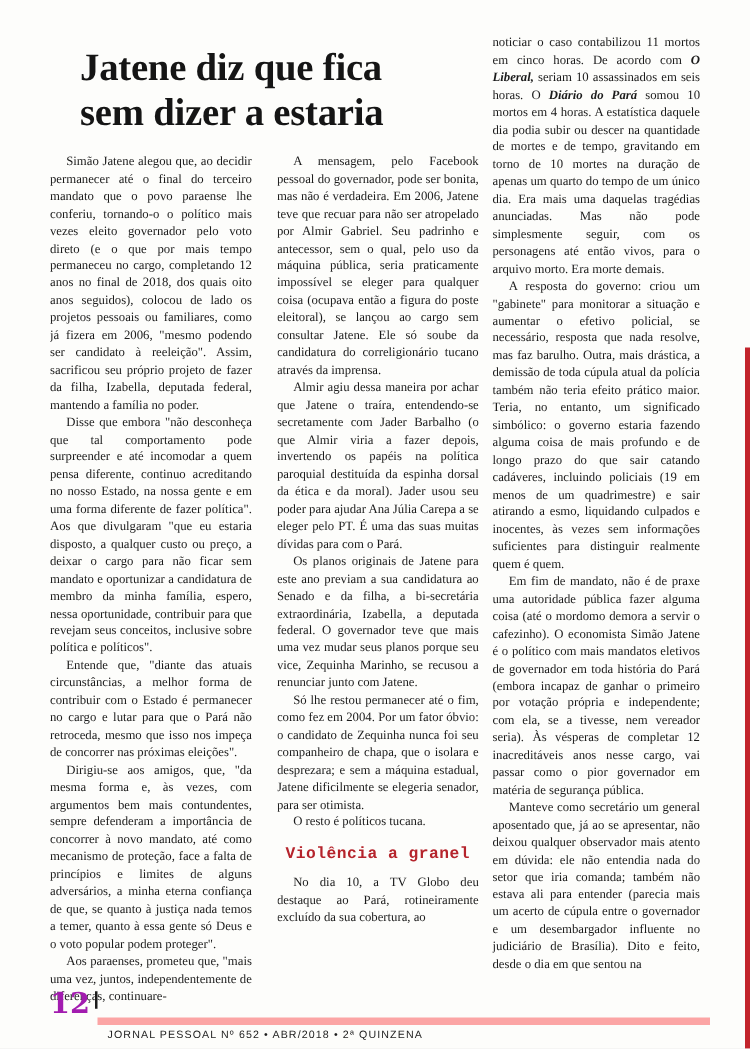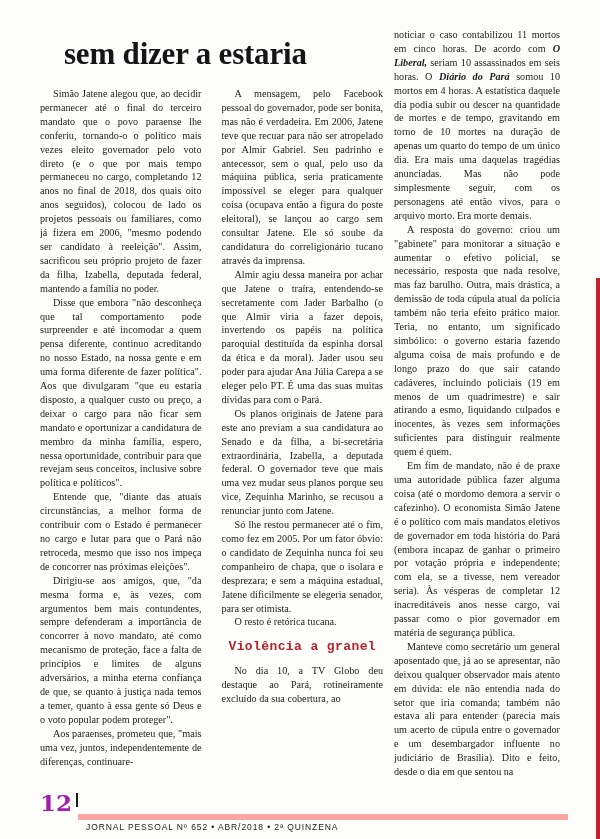--- a/index.html
+++ b/index.html
@@ -50,36 +50,37 @@
   .red-edge { position:absolute; right:0; top:278px; bottom:0; width:4px; background:#c2242c; }
 </style>
 </head>
 <body>
 
 <div class="page">
   <div class="content">
     <div class="row">
       <div class="left-wrap">
         <h1 class="headline">
+          <span>Jatene diz que fica</span>
           <span>sem dizer a estaria</span>
         </h1>
         <div class="cols2">
           <div class="col colA">
               <p><span>Simão Jatene alegou que, ao decidir permanecer até o final do terceiro mandato que o povo paraense lhe conferiu, tornando-o o político mais vezes eleito governador pelo voto direto (e o que por mais tempo permaneceu no cargo, completando 12 anos no final de 2018, dos quais oito anos seguidos), colocou de lado os projetos pessoais ou familiares, como já fizera em 2006, "mesmo podendo ser candidato à reeleição". Assim, sacrificou seu próprio projeto de fazer da filha, Izabella, deputada federal, mantendo a família no poder.</span></p>
               <p><span>Disse que embora "não desconheça que tal comportamento pode surpreender e até incomodar a quem pensa diferente, continuo acreditando no nosso Estado, na nossa gente e em uma forma diferente de fazer política". Aos que divulgaram "que eu estaria disposto, a qualquer custo ou preço, a deixar o cargo para não ficar sem mandato e oportunizar a candidatura de membro da minha família, espero, nessa oportunidade, contribuir para que revejam seus conceitos, inclusive sobre política e políticos".</span></p>
               <p><span>Entende que, "diante das atuais circunstâncias, a melhor forma de contribuir com o Estado é permanecer no cargo e lutar para que o Pará não retroceda, mesmo que isso nos impeça de concorrer nas próximas eleições".</span></p>
               <p><span>Dirigiu-se aos amigos, que, "da mesma forma e, às vezes, com argumentos bem mais contundentes, sempre defenderam a importância de concorrer à novo mandato, até como mecanismo de proteção, face a falta de princípios e limites de alguns adversários, a minha eterna confiança de que, se quanto à justiça nada temos a temer, quanto à essa gente só Deus e o voto popular podem proteger".</span></p>
               <p><span>Aos paraenses, prometeu que, "mais uma vez, juntos, independentemente de diferenças, continuare-</span></p>
             </div>
           <div class="col colB">
               <p><span>A mensagem, pelo Facebook pessoal do governador, pode ser bonita, mas não é verdadeira. Em 2006, Jatene teve que recuar para não ser atropelado por Almir Gabriel. Seu padrinho e antecessor, sem o qual, pelo uso da máquina pública, seria praticamente impossível se eleger para qualquer coisa (ocupava então a figura do poste eleitoral), se lançou ao cargo sem consultar Jatene. Ele só soube da candidatura do correligionário tucano através da imprensa.</span></p>
               <p><span>Almir agiu dessa maneira por achar que Jatene o traíra, entendendo-se secretamente com Jader Barbalho (o que Almir viria a fazer depois, invertendo os papéis na política paroquial destituída da espinha dorsal da ética e da moral). Jader usou seu poder para ajudar Ana Júlia Carepa a se eleger pelo PT. É uma das suas muitas dívidas para com o Pará.</span></p>
               <p><span>Os planos originais de Jatene para este ano previam a sua candidatura ao Senado e da filha, a bi-secretária extraordinária, Izabella, a deputada federal. O governador teve que mais uma vez mudar seus planos porque seu vice, Zequinha Marinho, se recusou a renunciar junto com Jatene.</span></p>
-              <p><span>Só lhe restou permanecer até o fim, como fez em 2005. Por um fator óbvio: o candidato de Zequinha nunca foi seu companheiro de chapa, que o isolara e desprezara; e sem a máquina estadual, Jatene dificilmente se elegeria senador, para ser otimista.</span></p>
-              <p><span>O resto é retórica tucana.</span></p>
+              <p><span>Só lhe restou permanecer até o fim, como fez em 2004. Por um fator óbvio: o candidato de Zequinha nunca foi seu companheiro de chapa, que o isolara e desprezara; e sem a máquina estadual, Jatene dificilmente se elegeria senador, para ser otimista.</span></p>
+              <p><span>O resto é políticos tucana.</span></p>
               <h3 class="red-heading">Violência a granel</h3>
               <p><span>No dia 10, a TV Globo deu destaque ao Pará, rotineiramente excluído da sua cobertura, ao</span></p>
             </div>
         </div>
       </div>
       <div class="col col3">
           <p class="noindent"><span>noticiar o caso contabilizou 11 mortos em cinco horas. De acordo com </span><span class="bi">O Liberal,</span><span> seriam 10 assassinados em seis horas. O </span><span class="bi">Diário do Pará</span><span> somou 10 mortos em 4 horas. A estatística daquele dia podia subir ou descer na quantidade de mortes e de tempo, gravitando em torno de 10 mortes na duração de apenas um quarto do tempo de um único dia. Era mais uma daquelas tragédias anunciadas. Mas não pode simplesmente seguir, com os personagens até então vivos, para o arquivo morto. Era morte demais.</span></p>
           <p><span>A resposta do governo: criou um "gabinete" para monitorar a situação e aumentar o efetivo policial, se necessário, resposta que nada resolve, mas faz barulho. Outra, mais drástica, a demissão de toda cúpula atual da polícia também não teria efeito prático maior. Teria, no entanto, um significado simbólico: o governo estaria fazendo alguma coisa de mais profundo e de longo prazo do que sair catando cadáveres, incluindo policiais (19 em menos de um quadrimestre) e sair atirando a esmo, liquidando culpados e inocentes, às vezes sem informações suficientes para distinguir realmente quem é quem.</span></p>
           <p><span>Em fim de mandato, não é de praxe uma autoridade pública fazer alguma coisa (até o mordomo demora a servir o cafezinho). O economista Simão Jatene é o político com mais mandatos eletivos de governador em toda história do Pará (embora incapaz de ganhar o primeiro por votação própria e independente; com ela, se a tivesse, nem vereador seria). Às vésperas de completar 12 inacreditáveis anos nesse cargo, vai passar como o pior governador em matéria de segurança pública.</span></p>
           <p><span>Manteve como secretário um general aposentado que, já ao se apresentar, não deixou qualquer observador mais atento em dúvida: ele não entendia nada do setor que iria comanda; também não estava ali para entender (parecia mais um acerto de cúpula entre o governador e um desembargador influente no judiciário de Brasília). Dito e feito, desde o dia em que sentou na</span></p>

